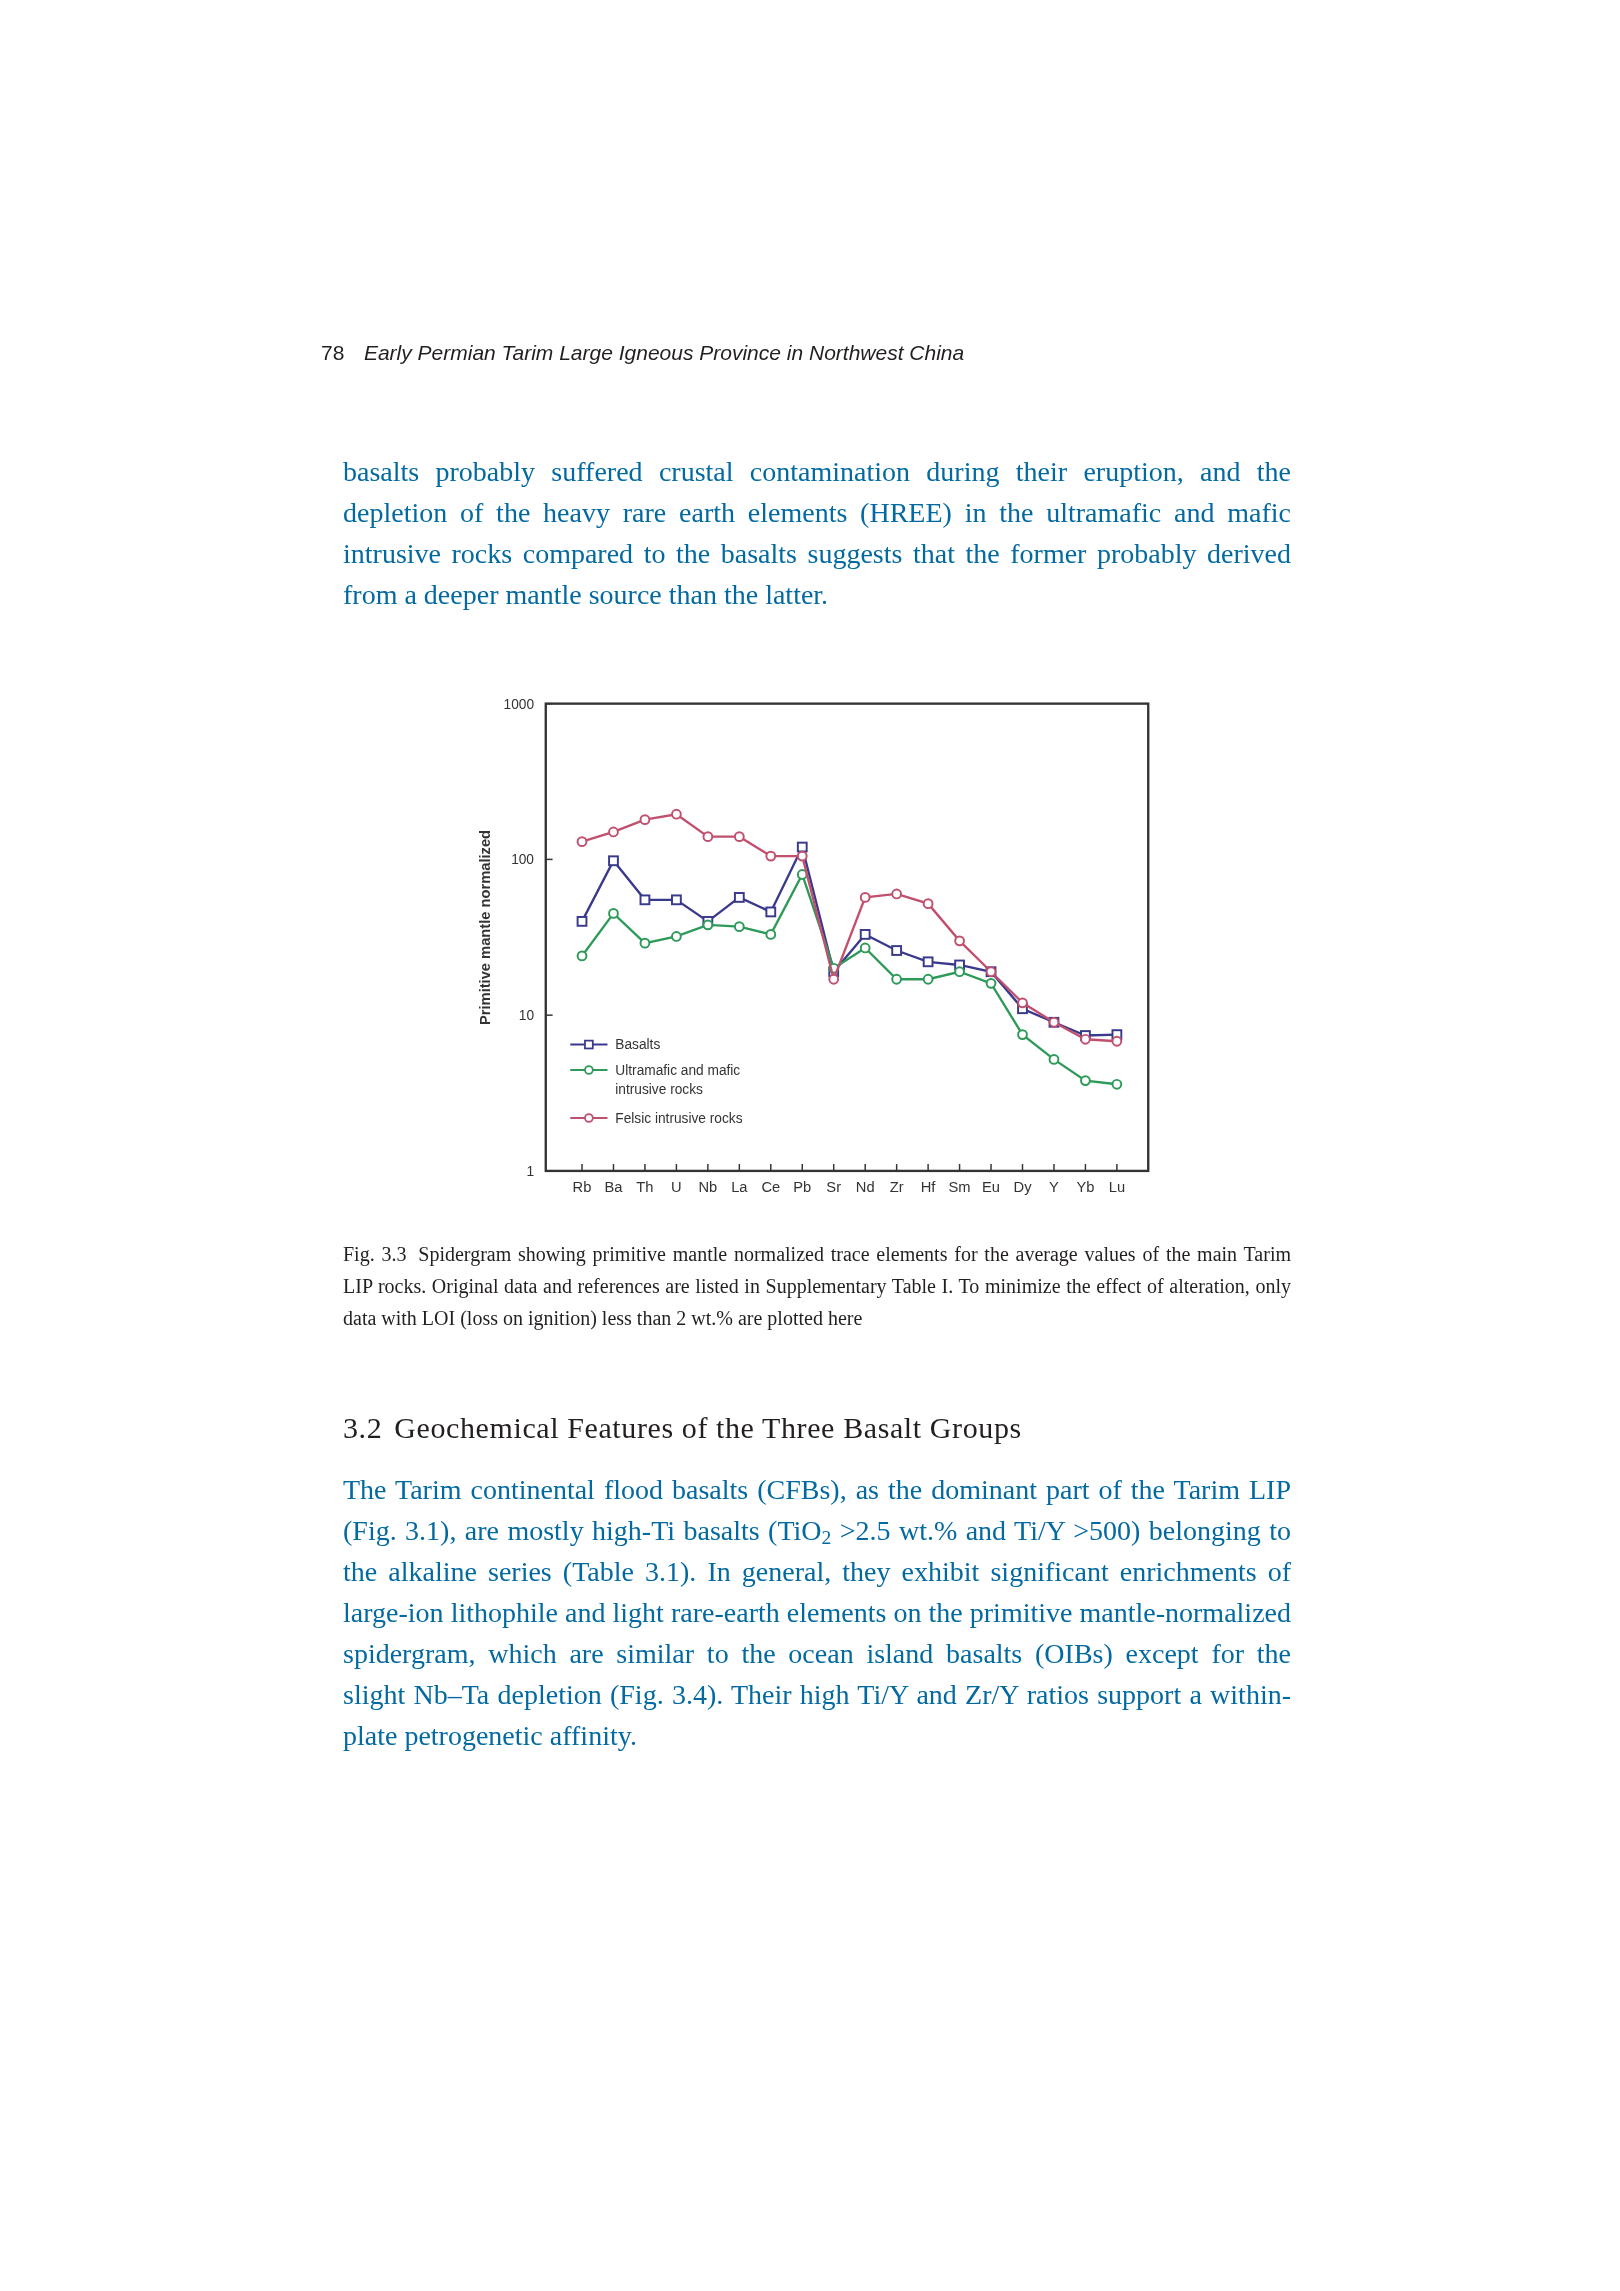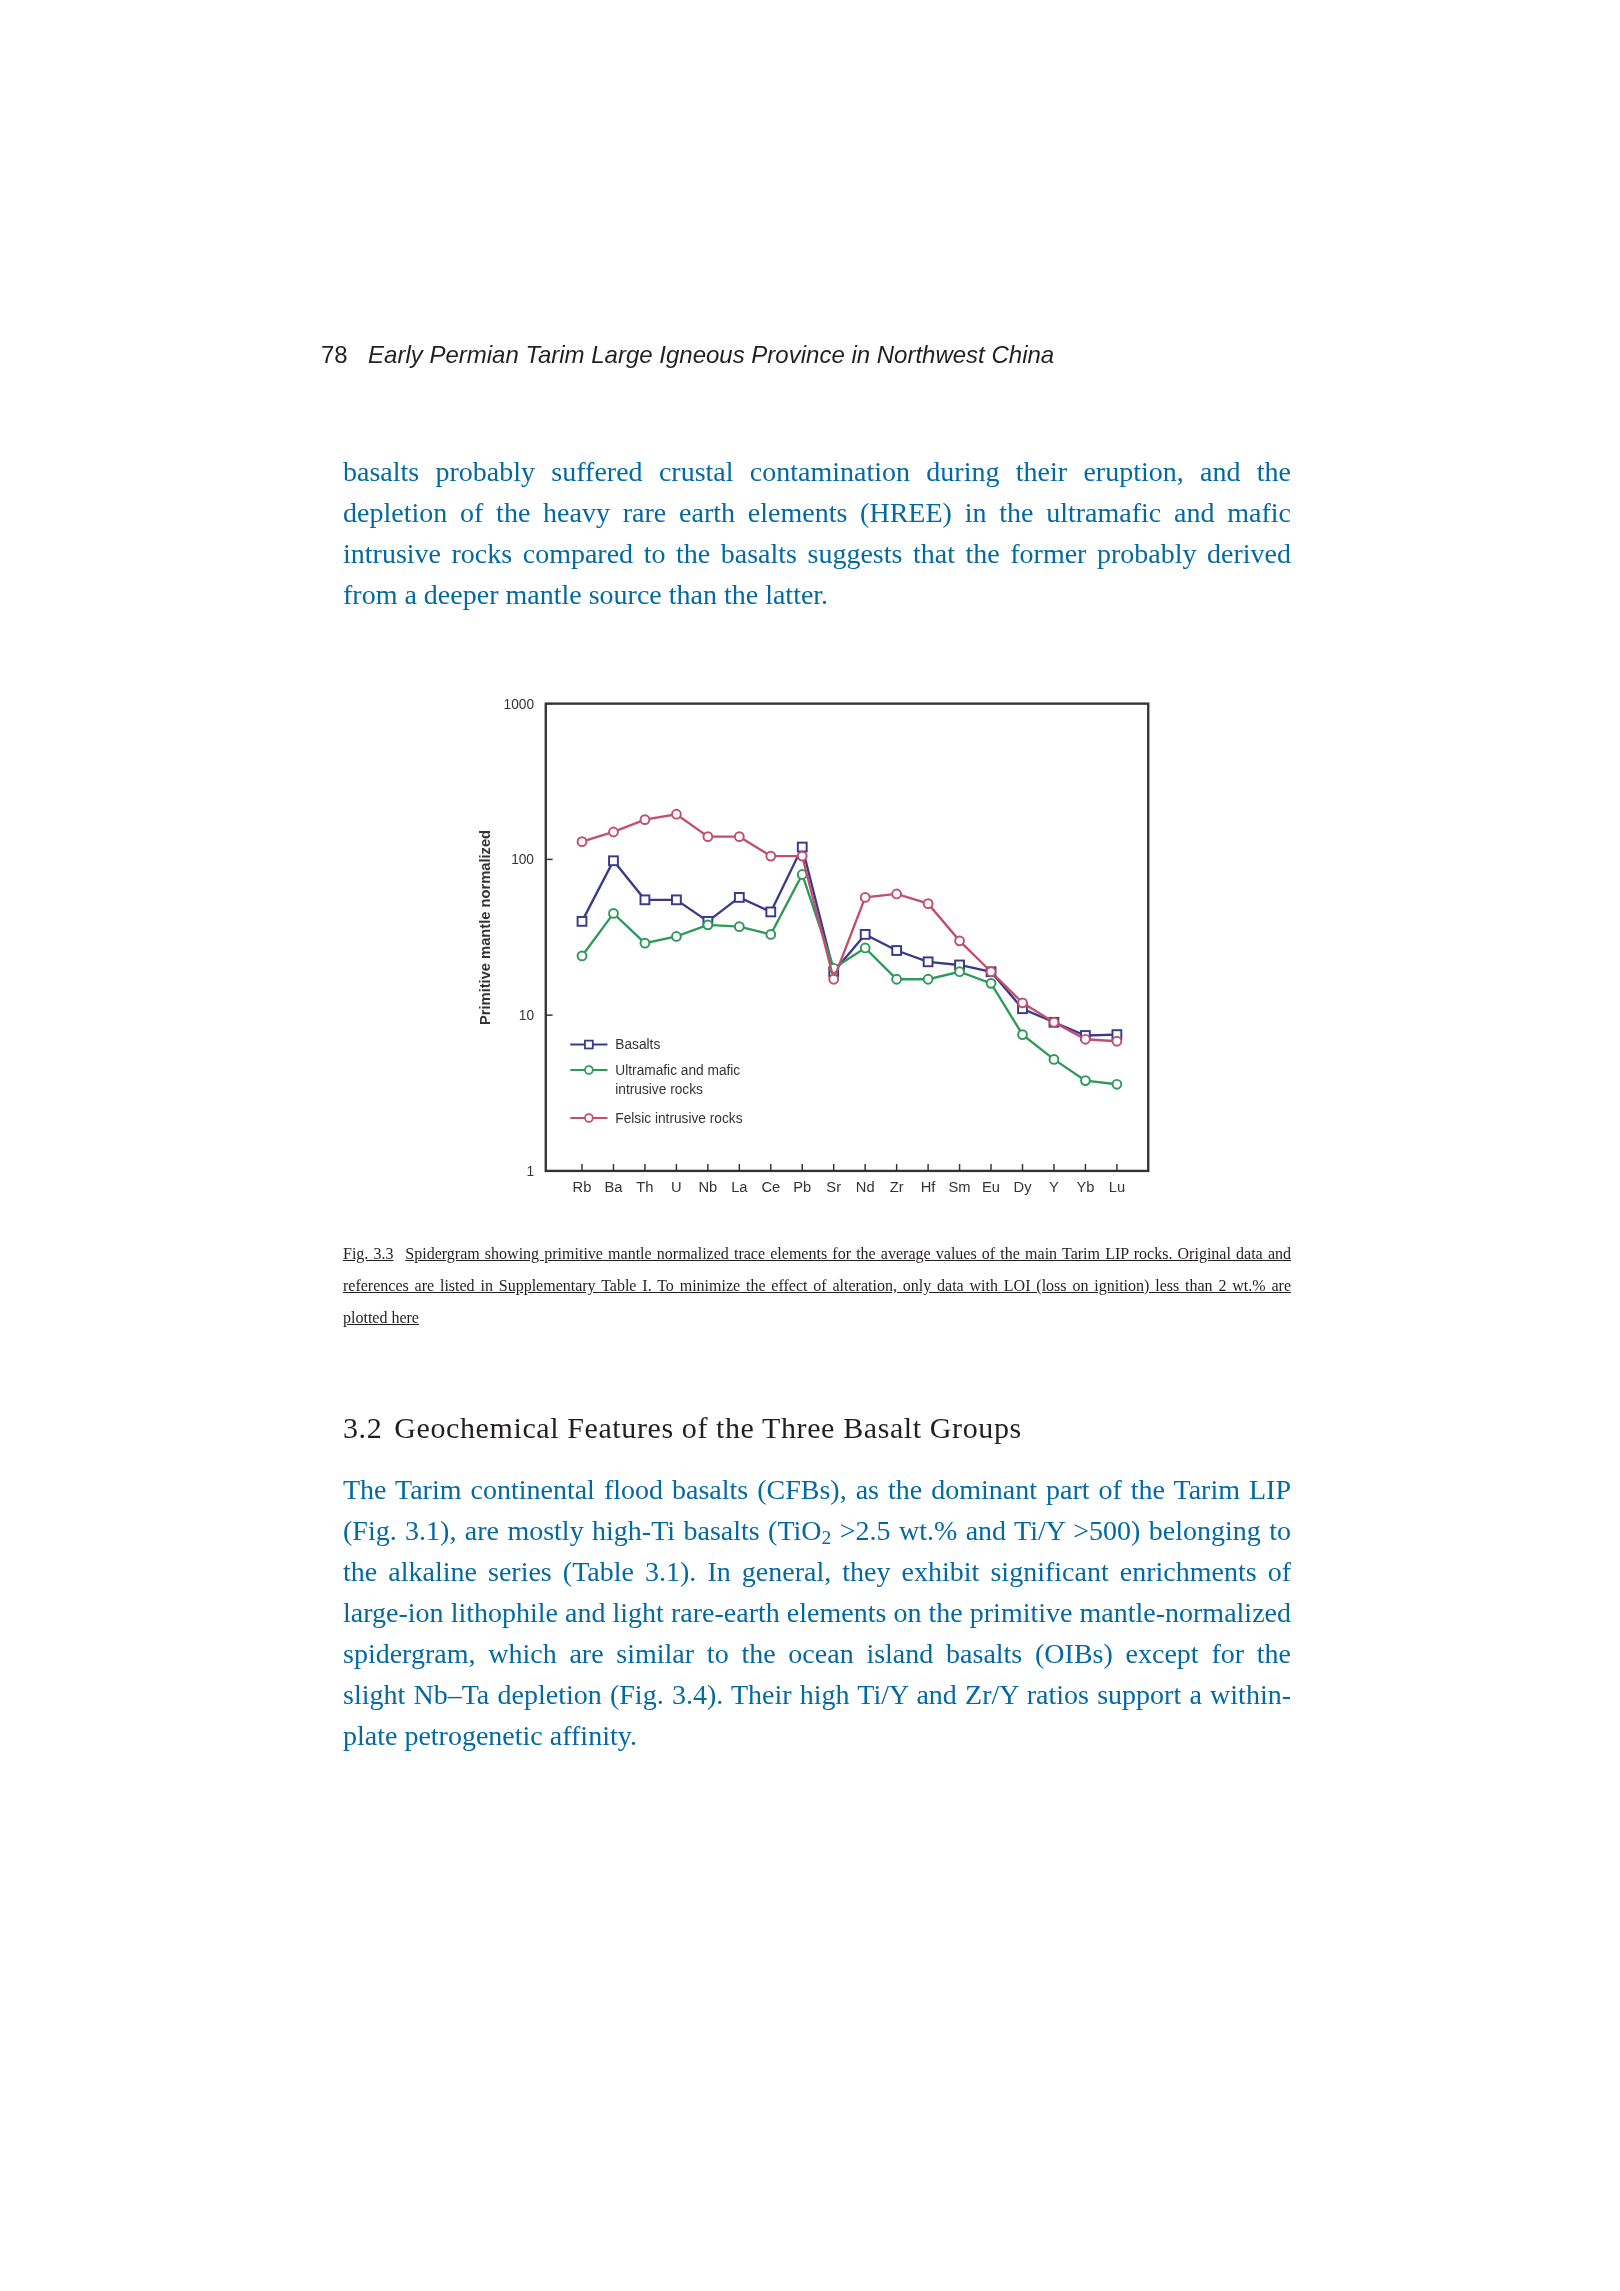--- a/index.html
+++ b/index.html
@@ -1,35 +1,35 @@
 <!DOCTYPE html>
 <html><head>
 <meta charset="utf-8">
 <style>
   html, body { margin: 0; padding: 0; background: #ffffff; }
   body { width: 1620px; height: 2292px; position: relative; overflow: hidden; color: #231f20; }
   .running-head {
     position: absolute; left: 321px; top: 341px;
-    font-family: "Liberation Sans", sans-serif; font-size: 24px; color: #231f20;
+    font-family: "Liberation Sans", sans-serif; font-size: 21px; color: #231f20;
   }
   .running-head .pnum { margin-right: 13.7px; font-style: normal; }
   .running-head .rtitle { font-style: italic; }
   .para {
     position: absolute; left: 343px; width: 948px;
     font-family: "Liberation Serif", serif; font-size: 28px; line-height: 41px;
     text-align: justify; color: #0369a1;
   }
   .para1 { top: 451px; }
   .para2 { top: 1469px; }
   .figure { position: absolute; left: 470px; top: 686px; width: 706px; height: 529px; }
   .figure svg { display: block; }
   .caption {
     position: absolute; left: 343px; top: 1238px; width: 948px;
-    font-family: "Liberation Serif", serif; font-size: 16px; line-height: 32px;
-    text-align: justify; color: #231f20; text-decoration: underline;
+    font-family: "Liberation Serif", serif; font-size: 20px; line-height: 32px;
+    text-align: justify; color: #231f20;
   }
   .caption .figlabel { margin-right: 11.8px; }
   .section-heading {
     position: absolute; left: 343px; top: 1411px;
     font-family: "Liberation Serif", serif; font-size: 30px; letter-spacing: 0.6px; color: #231f20; text-align: center;
   }
   .section-heading .secnum { margin-right: 3.9px; }
   sub { font-size: 70%; vertical-align: -3.9px; line-height: 0; }
   .chart-text { font-family: "Liberation Sans", sans-serif; }
 </style>

